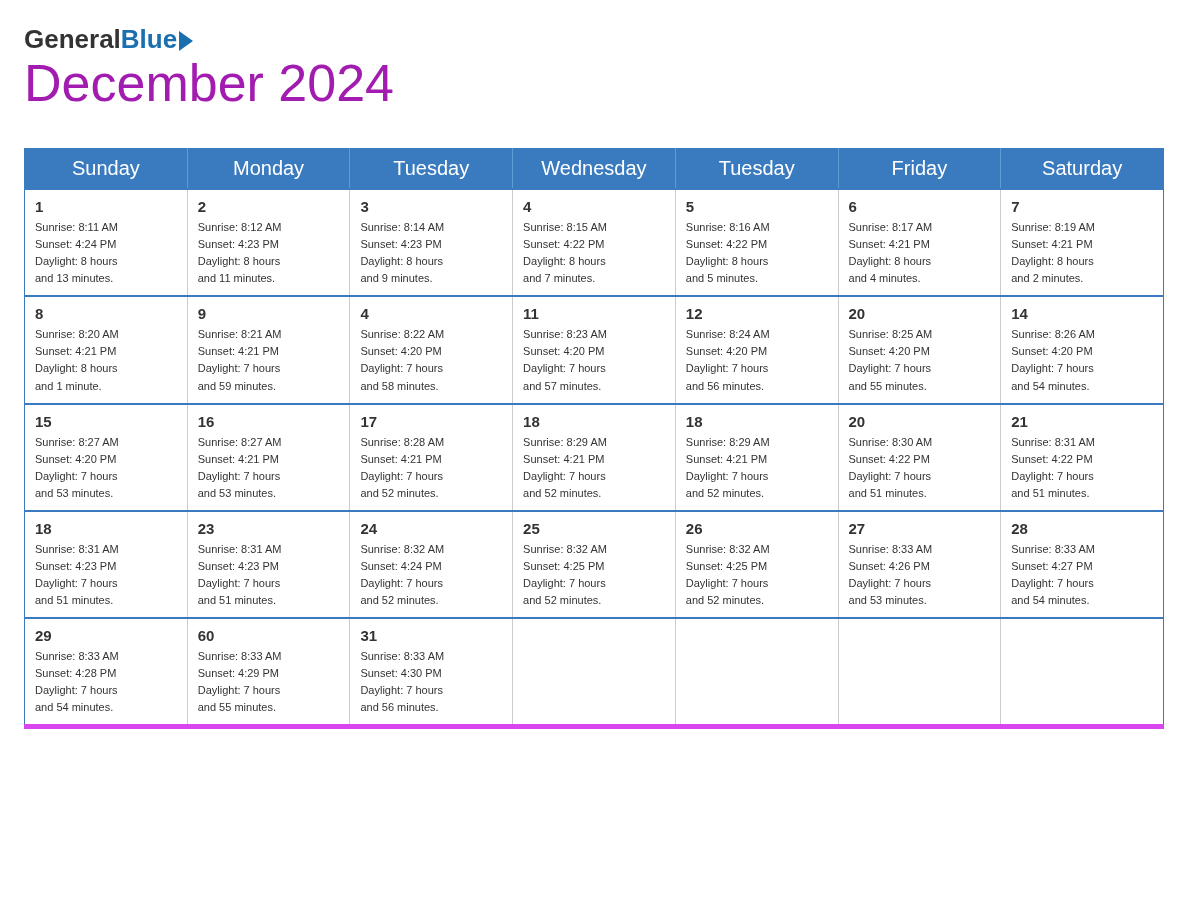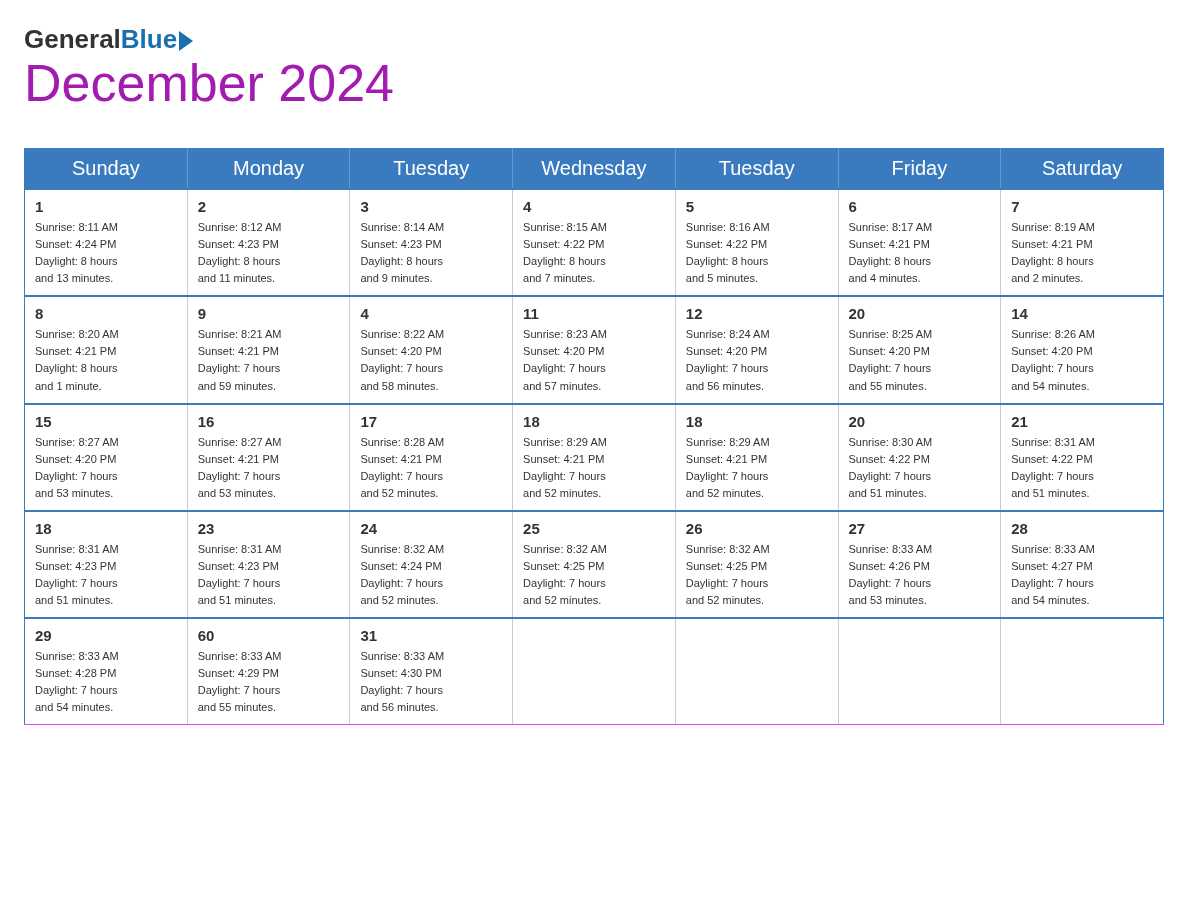--- a/index.html
+++ b/index.html
@@ -98,21 +98,21 @@
       font-weight: bold;
       display: block;
       margin-bottom: 4px;
     }
     .day-info {
       font-size: 11px;
       line-height: 1.55;
       color: #333;
     }
     .calendar tbody tr:last-child td {
-      border-bottom: 1px solid #d946ef;
+      border-bottom: 5px solid #d946ef;
     }
   </style>
 </head>
 <body>
 
 <div class="header">
   <div class="logo">
     <div class="logo-text">
       <span class="logo-general">General</span>
       <div class="logo-blue-part">

